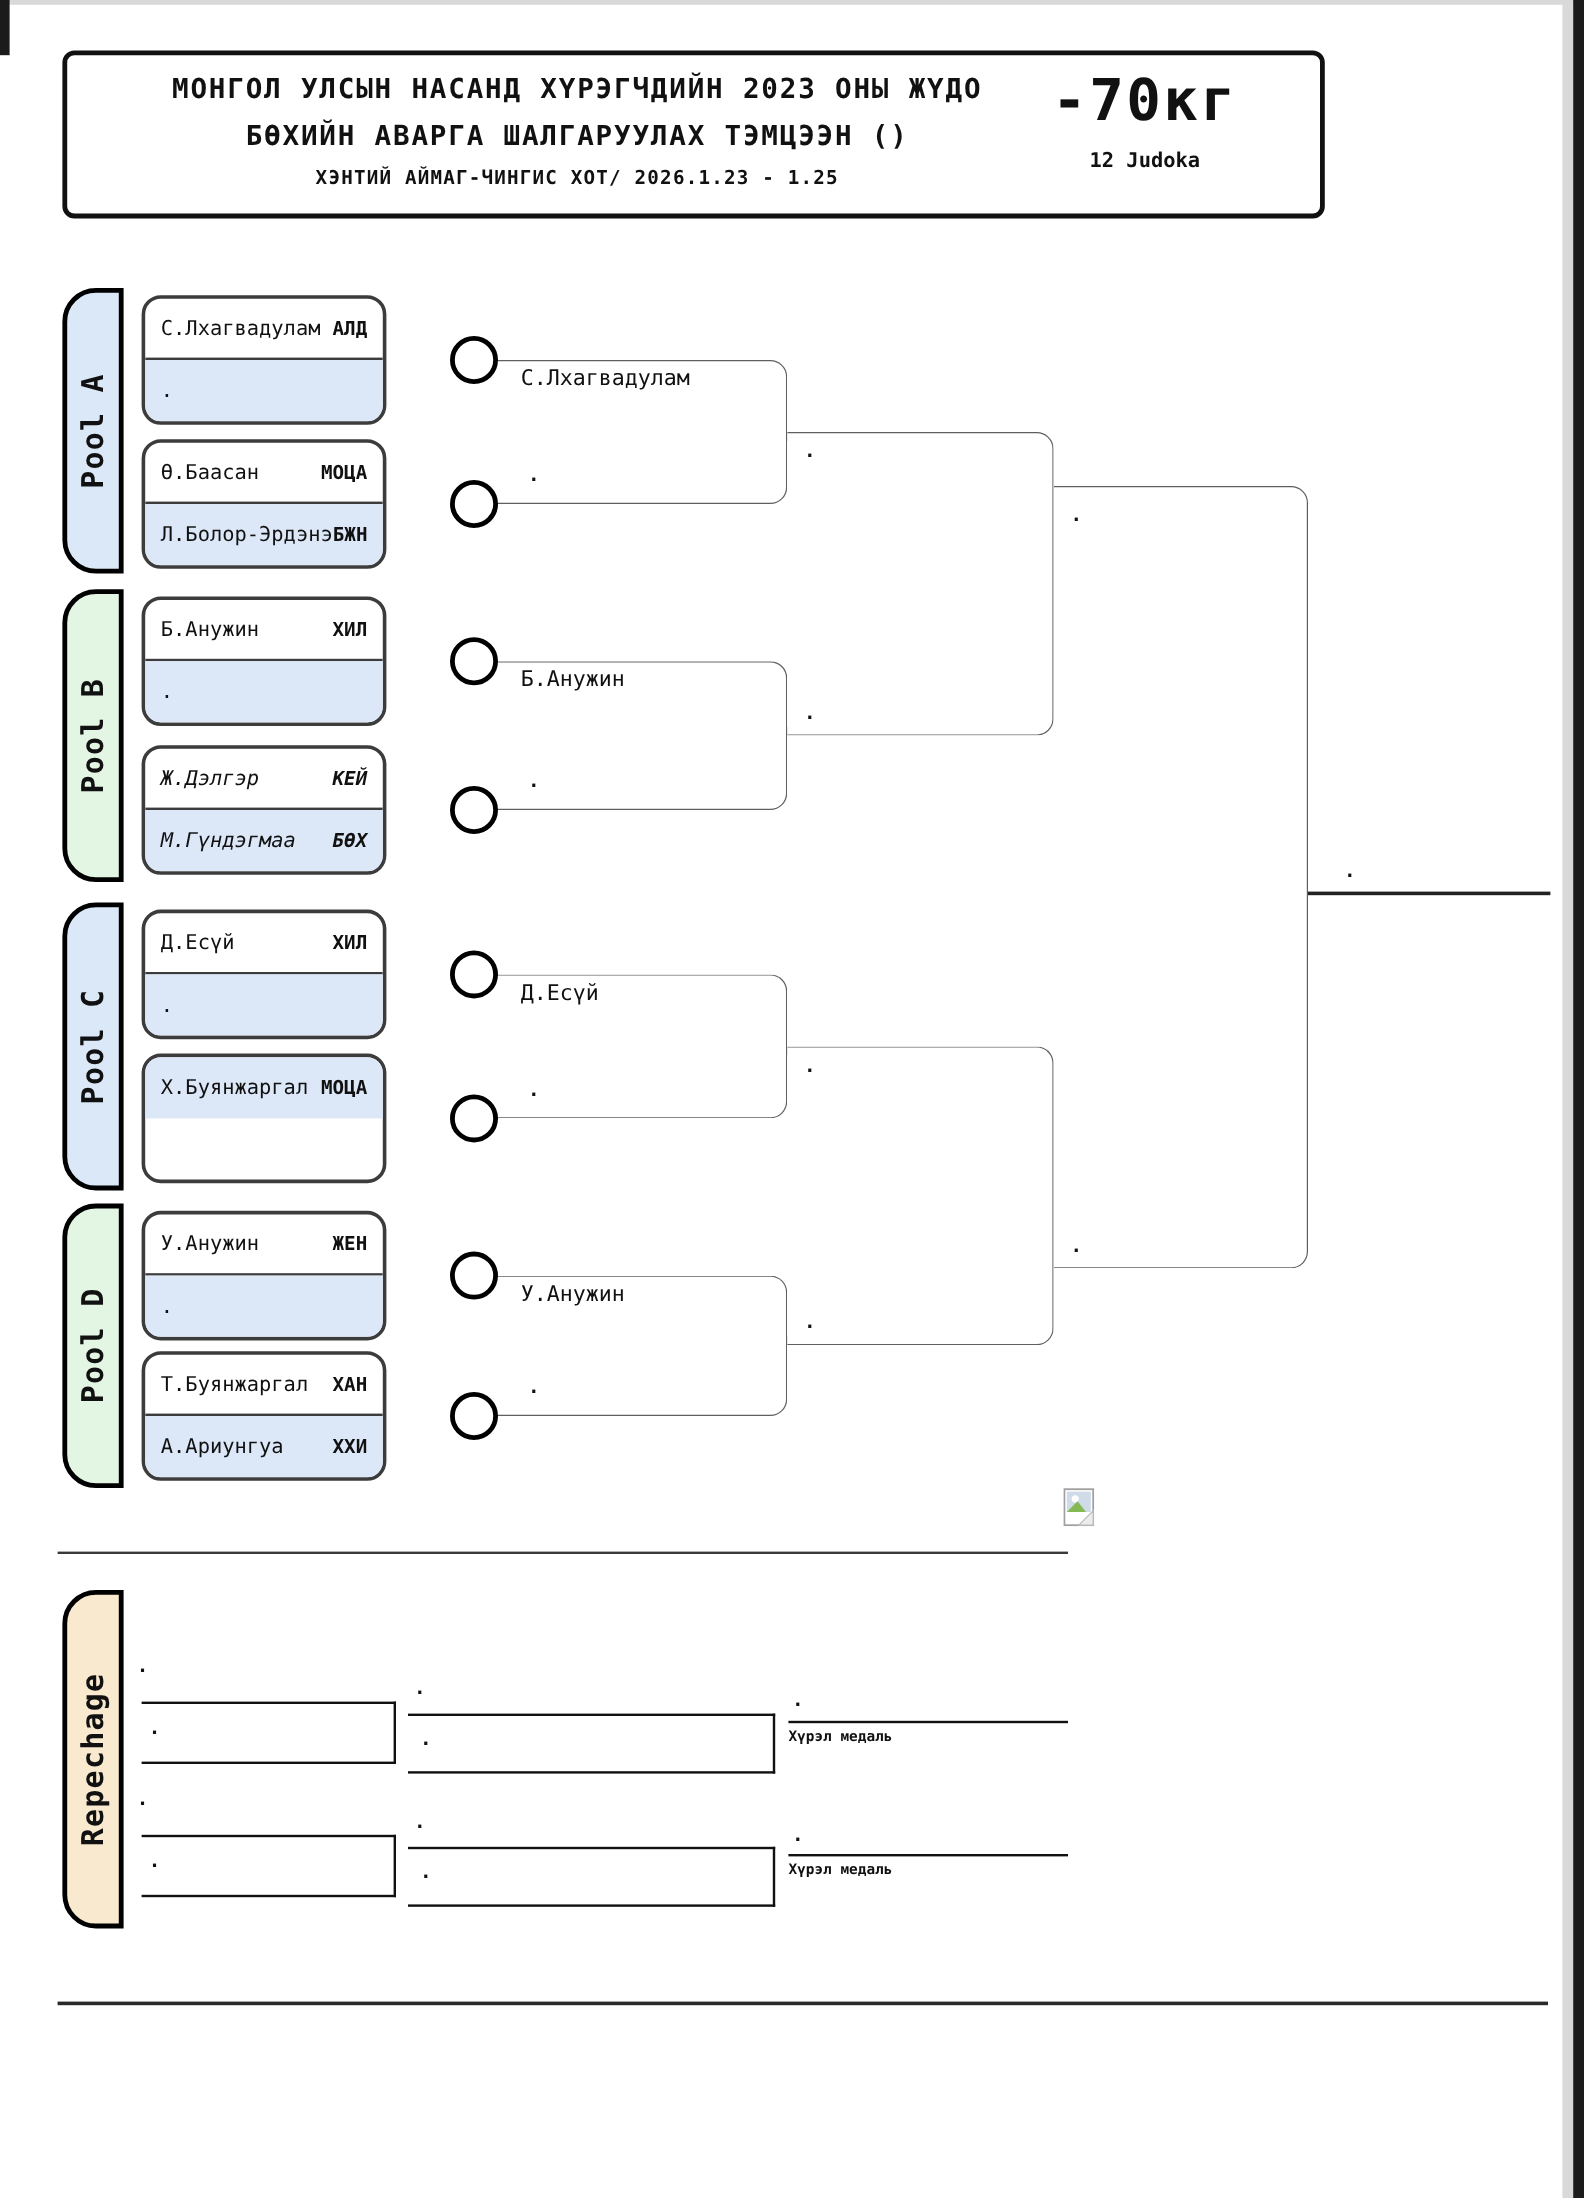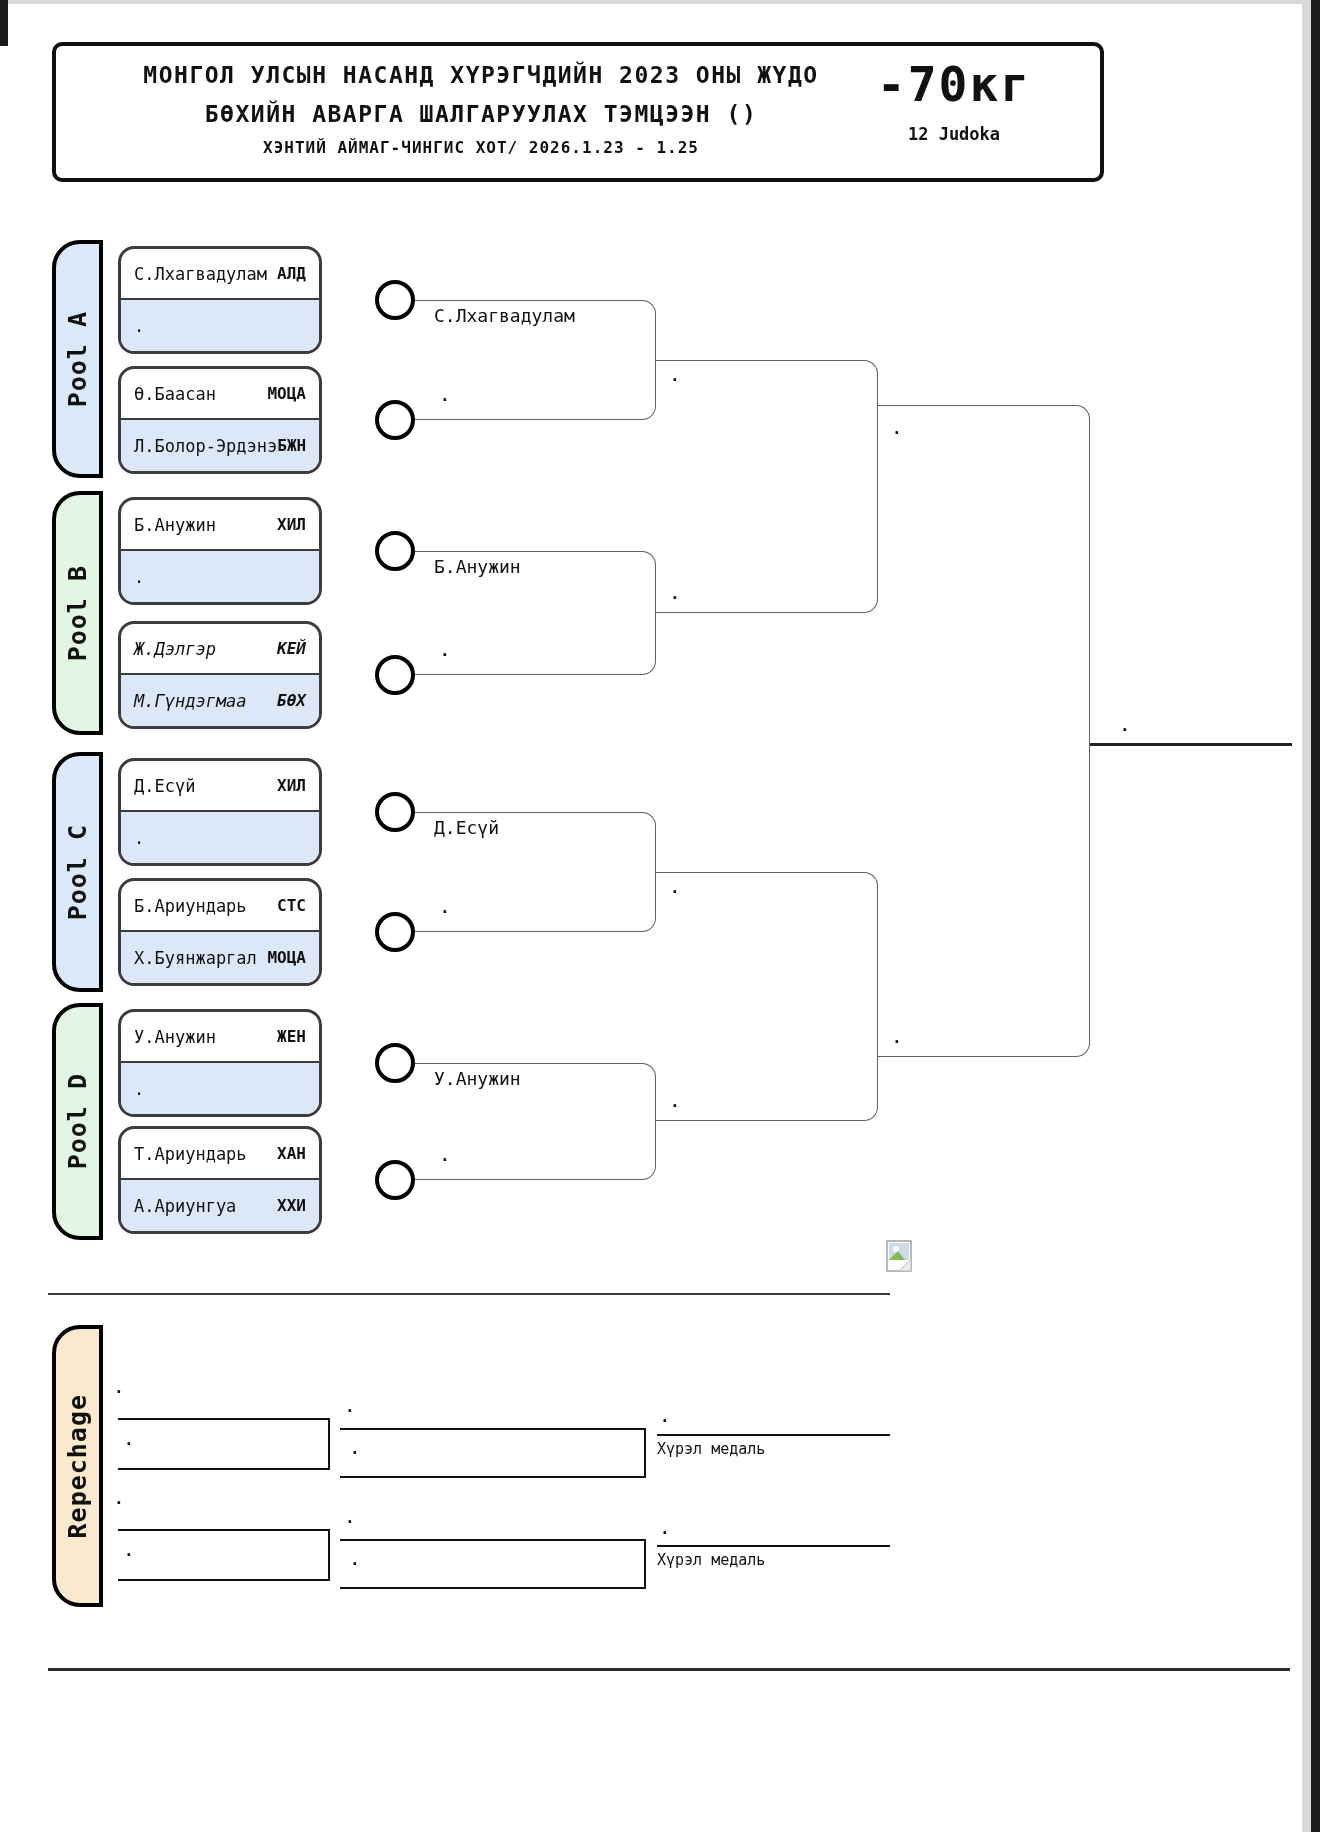--- a/index.html
+++ b/index.html
@@ -47,21 +47,21 @@
   .fin{left:878px;width:212px;top:405px;height:652px;}
   .lbl{position:absolute;font-size:18px;white-space:nowrap;}
   .dot{position:absolute;font-size:16px;font-weight:bold;}
   .champ-line{position:absolute;left:1090px;top:743px;width:202px;border-top:3px solid #222;}
   
   .sep{position:absolute;left:48px;top:1293px;width:842px;border-top:2.5px solid #3a3a3a;}
   .bottom-rule{position:absolute;left:48px;top:1668px;width:1242px;border-top:3px solid #2a2a2a;}
   
   .rep-br{position:absolute;border:2px solid #111;border-left:none;box-sizing:border-box;}
   .bronze-line{position:absolute;border-top:2.5px solid #111;}
-  .bronze-lbl{position:absolute;font-size:15px;font-weight:normal;white-space:nowrap;}
+  .bronze-lbl{position:absolute;font-size:12px;font-weight:bold;white-space:nowrap;}
   .icon{position:absolute;}
 </style>
 </head>
 <body>
 
 <div class="top-strip"></div>
 <div class="corner-dark"></div>
 <div class="right-gray"></div>
 <div class="right-dark"></div>
 
@@ -136,43 +136,39 @@
   <div class="mrow top">
     <span class="nm">Д.Есүй</span>
     <span class="club">ХИЛ</span>
   </div>
   <div class="mrow bot">
     <span class="nm">.</span>
     <span class="club"></span>
   </div>
 </div>
 <div class="mbox" style="top:878px;">
-  <div class="mrow top">
-    <span class="nm">Б.Ариундарь</span>
-    <span class="club">СТС</span>
-  </div>
   <div class="mrow bot">
     <span class="nm">Х.Буянжаргал</span>
     <span class="club">МОЦА</span>
   </div>
 </div>
 
 <div class="mbox" style="top:1009px;">
   <div class="mrow top">
     <span class="nm">У.Анужин</span>
     <span class="club">ЖЕН</span>
   </div>
   <div class="mrow bot">
     <span class="nm">.</span>
     <span class="club"></span>
   </div>
 </div>
 <div class="mbox" style="top:1126px;">
   <div class="mrow top">
-    <span class="nm">Т.Ариундарь</span>
+    <span class="nm">Т.Буянжаргал</span>
     <span class="club">ХАН</span>
   </div>
   <div class="mrow bot">
     <span class="nm">А.Ариунгуа</span>
     <span class="club">ХХИ</span>
   </div>
 </div>
 
 <div class="circle" style="top:280px;"></div>
 <div class="circle" style="top:400px;"></div>

